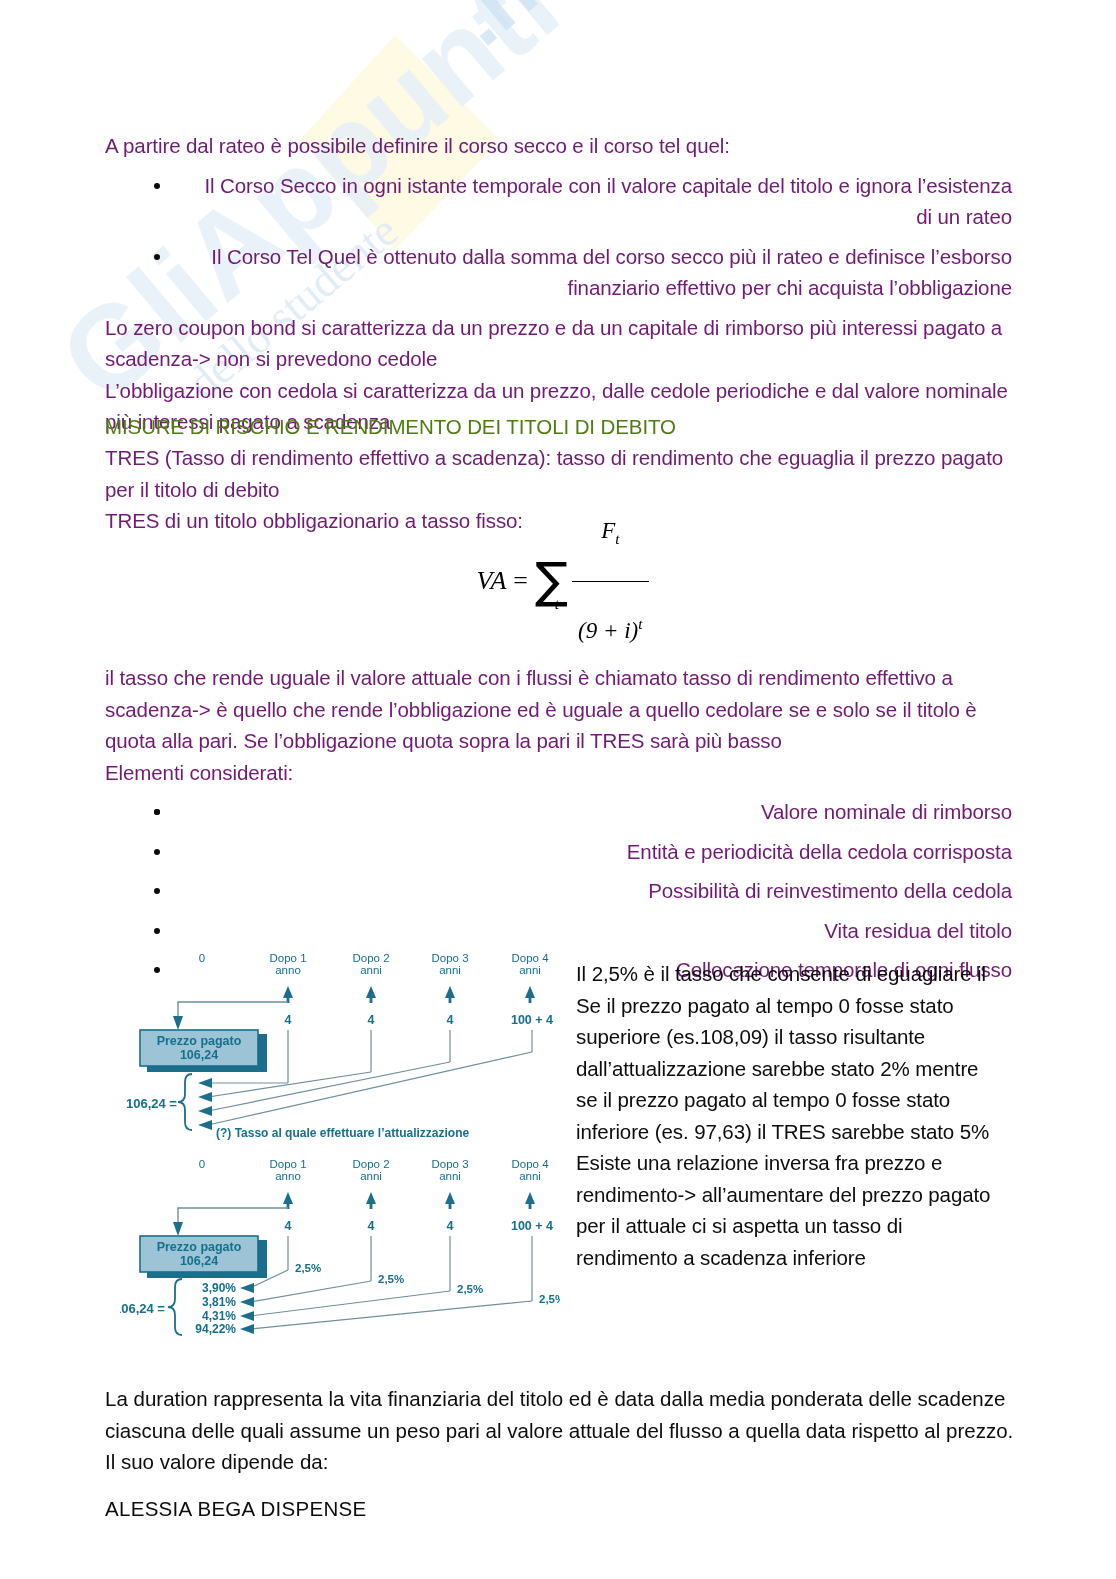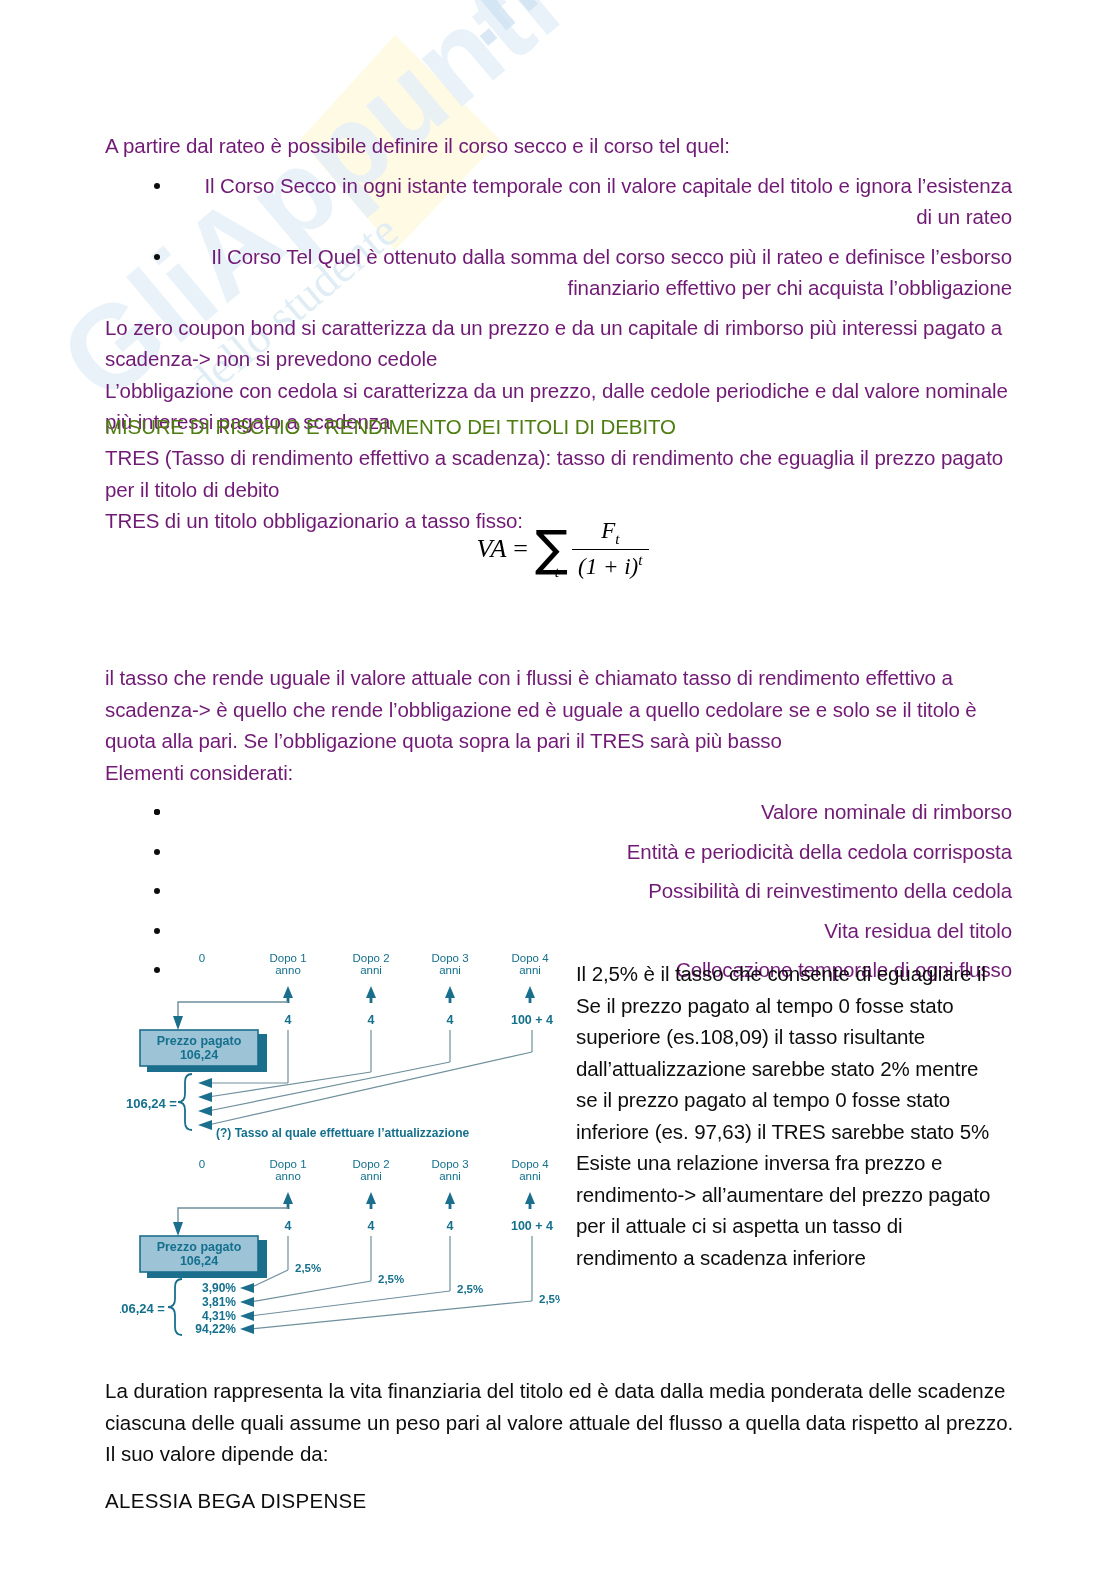--- a/index.html
+++ b/index.html
@@ -104,20 +104,21 @@
     bottom: -9px;
     font-size: 15px;
     font-style: italic;
     font-family: "Liberation Serif", serif;
   }
   .frac {
     display: inline-flex;
     flex-direction: column;
     align-items: center;
     font-size: 23px;
+    gap: 32px;
   }
   .frac .num {
     padding: 0 8px 1px 8px;
     font-style: italic;
   }
   .frac .bar {
     height: 1.6px;
     width: 100%;
     background: #000;
   }
@@ -153,20 +154,21 @@
     color: #0d0d0d;
   }
 
   .footer-text {
     position: absolute;
     left: 105px;
     width: 915px;
     font-size: 20.5px;
     line-height: 31.5px;
     color: #0d0d0d;
+    margin-top: 8px;
   }
 </style>
 </head>
 <body>
 
 <div id="watermark">
   <svg width="560" height="470" viewBox="0 0 560 470" xmlns="http://www.w3.org/2000/svg">
     <g opacity="0.55">
       <polygon points="395,35 500,140 395,250 300,140" fill="#fbf3c6" opacity="0.85"></polygon>
       <g transform="rotate(-40 260 250)">
@@ -207,21 +209,21 @@
     <span class="formula">
       <span class="lhs">VA</span>
       <span class="eq">=</span>
       <span class="sigma">
         <span>∑</span>
         <span class="sub">t</span>
       </span>
       <span class="frac">
         <span class="num"><span>F</span><span class="sb">t</span></span>
         <span class="bar"></span>
-        <span class="den"><span class="it">(1 + i)</span><span class="sup">t</span></span>
+        <span class="den"><span class="it">(9 + i)</span><span class="sup">t</span></span>
       </span>
     </span>
   </div>
 
 
   <div class="doc-text" style="top:662px;">
     <p class="para">il tasso che rende uguale il valore attuale con i flussi è chiamato tasso di rendimento effettivo a scadenza-&gt; è quello che rende l’obbligazione ed è uguale a quello cedolare se e solo se il titolo è quota alla pari. Se l’obbligazione quota sopra la pari il TRES sarà più basso</p>
     <p class="para">Elementi considerati:</p>
     <ul class="bullets">
       <li><span class="dot"></span></li>

